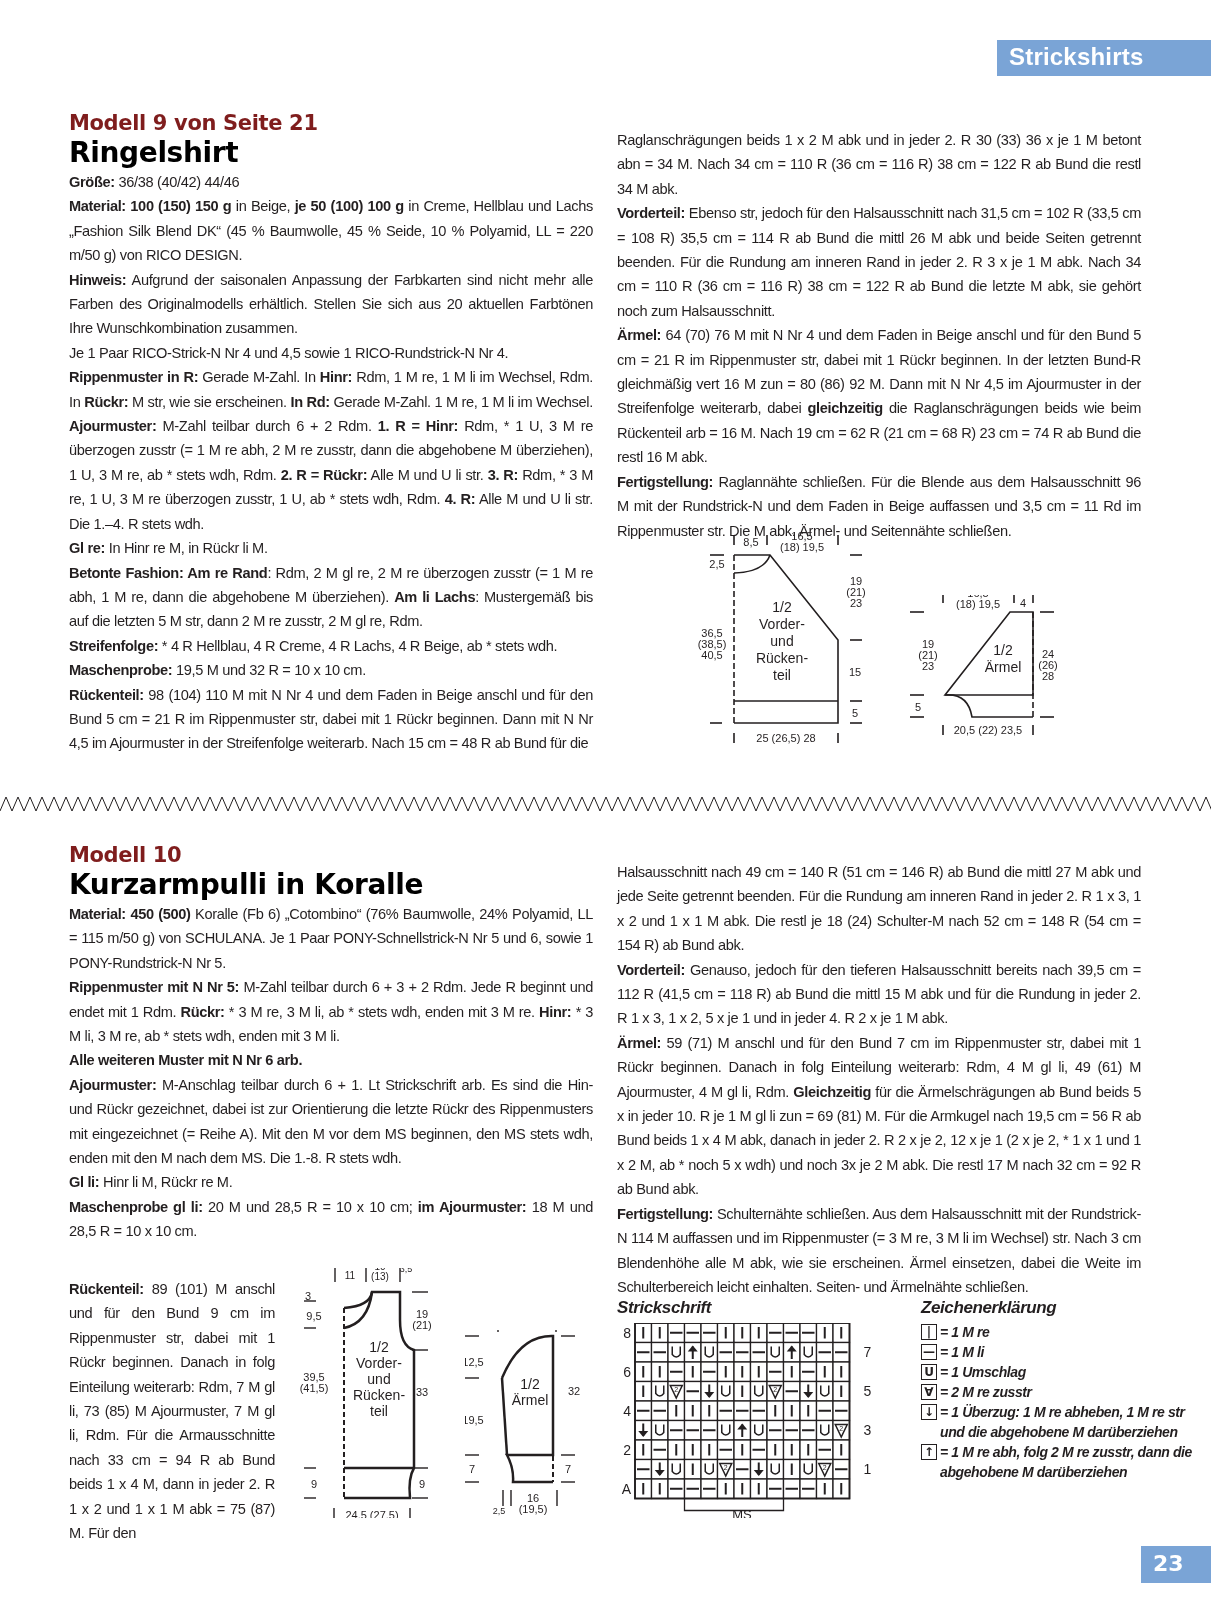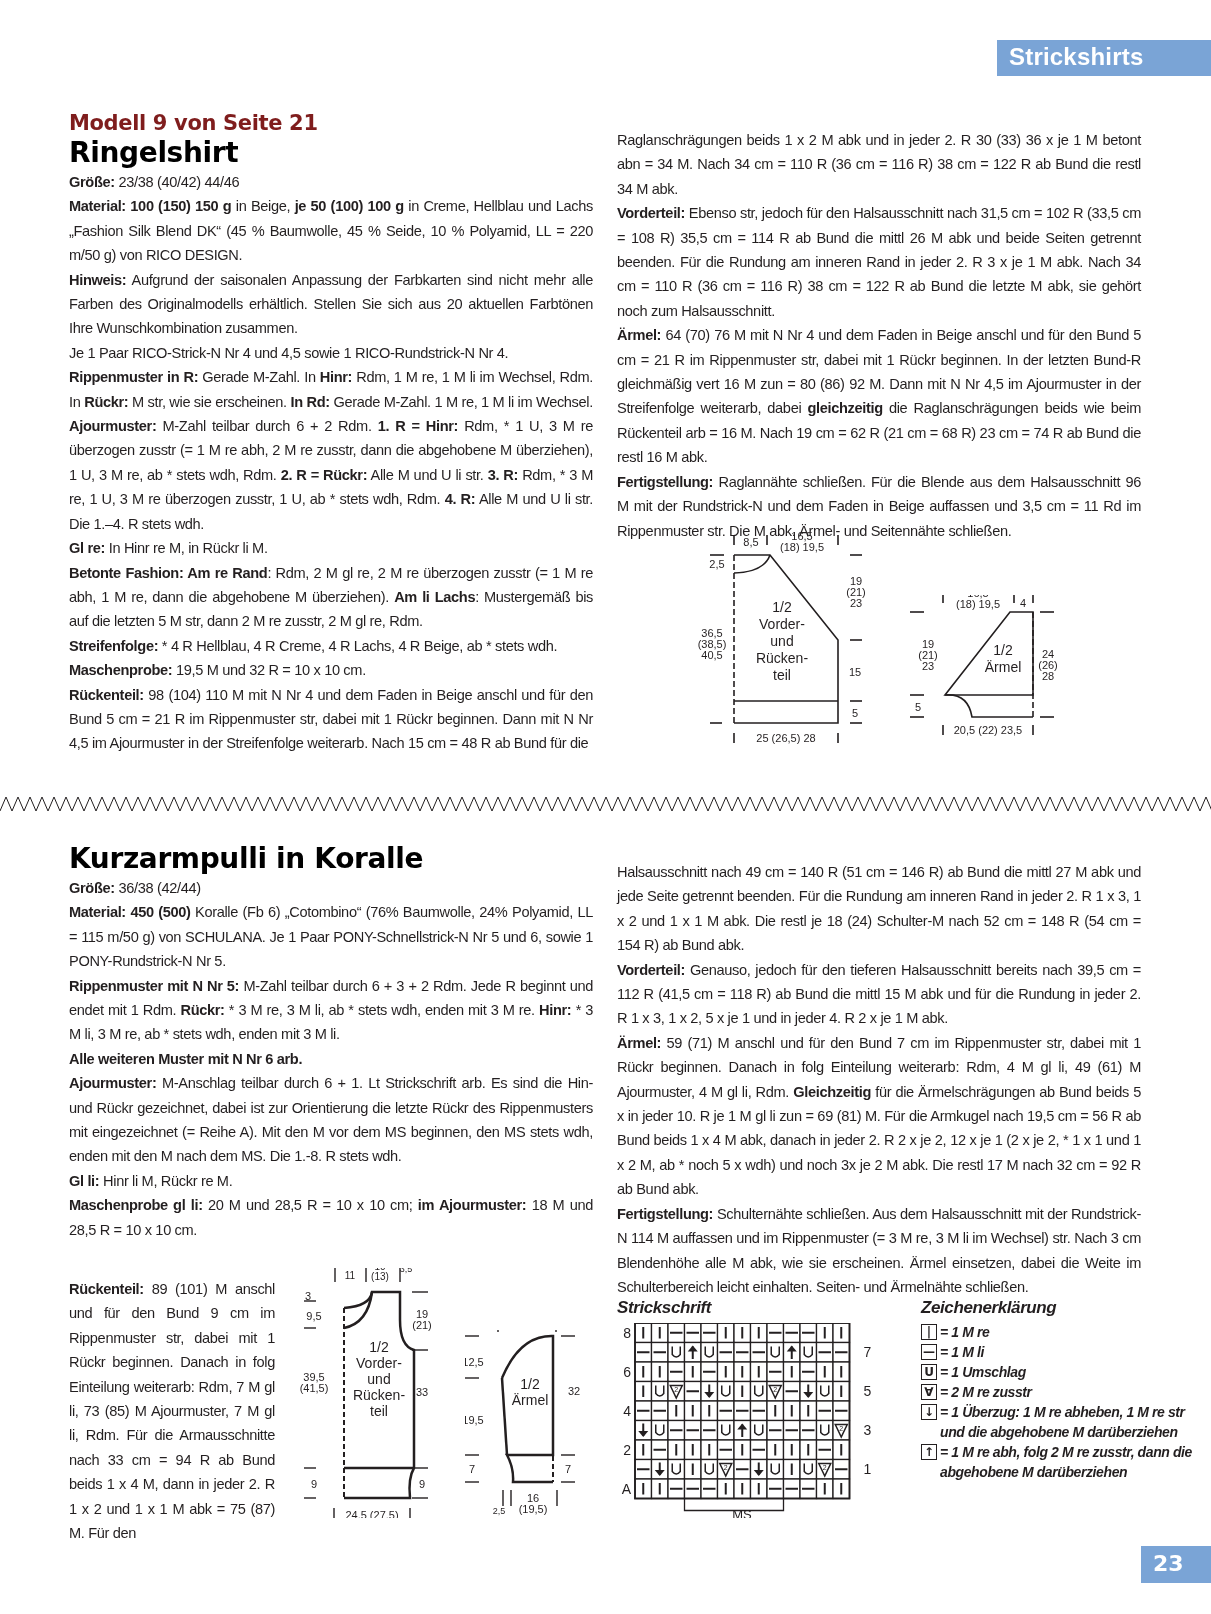--- a/index.html
+++ b/index.html
@@ -28,21 +28,21 @@
 <body>
 
 <div class="section-tab">
   <span>Strickshirts</span>
 </div>
 
 <div class="col" id="m9-left" style="left:69px; top:110px; width:524px;">
   <p class="kicker">Modell 9 von Seite 21</p>
   <p class="title">Ringelshirt</p>
   <div>
-      <p><b>Größe:</b><span> 23/38 (40/42) 44/46</span></p>
+      <p><b>Größe:</b><span> 36/38 (40/42) 44/46</span></p>
       <p><b>Material: 100 (150) 150 g</b><span> in Beige, </span><b>je 50 (100) 100 g</b><span> in Creme, Hellblau und Lachs „Fashion Silk Blend DK“ (45 % Baumwolle, 45 % Seide, 10 % Polyamid, LL = 220 m/50 g) von RICO DESIGN.</span></p>
       <p><b>Hinweis:</b><span> Aufgrund der saisonalen Anpassung der Farbkarten sind nicht mehr alle Farben des Originalmodells erhältlich. Stellen Sie sich aus 20 aktuellen Farbtönen Ihre Wunschkombination zusammen.</span></p>
       <p><span>Je 1 Paar RICO-Strick-N Nr 4 und 4,5 sowie 1 RICO-Rundstrick-N Nr 4.</span></p>
       <p><b>Rippenmuster in R:</b><span> Gerade M-Zahl. In </span><b>Hinr:</b><span> Rdm, 1 M re, 1 M li im Wechsel, Rdm. In </span><b>Rückr:</b><span> M str, wie sie erscheinen. </span><b>In Rd:</b><span> Gerade M-Zahl. 1 M re, 1 M li im Wechsel.</span></p>
       <p><b>Ajourmuster:</b><span> M-Zahl teilbar durch 6 + 2 Rdm. </span><b>1. R = Hinr:</b><span> Rdm, * 1 U, 3 M re überzogen zusstr (= 1 M re abh, 2 M re zusstr, dann die abgehobene M überziehen), 1 U, 3 M re, ab * stets wdh, Rdm. </span><b>2. R = Rückr:</b><span> Alle M und U li str. </span><b>3. R:</b><span> Rdm, * 3 M re, 1 U, 3 M re überzogen zusstr, 1 U, ab * stets wdh, Rdm. </span><b>4. R:</b><span> Alle M und U li str. Die 1.–4. R stets wdh.</span></p>
       <p><b>Gl re:</b><span> In Hinr re M, in Rückr li M.</span></p>
       <p><b>Betonte Fashion: Am re Rand</b><span>: Rdm, 2 M gl re, 2 M re überzogen zusstr (= 1 M re abh, 1 M re, dann die abgehobene M überziehen). </span><b>Am li Lachs</b><span>: Mustergemäß bis auf die letzten 5 M str, dann 2 M re zusstr, 2 M gl re, Rdm.</span></p>
       <p><b>Streifenfolge:</b><span> * 4 R Hellblau, 4 R Creme, 4 R Lachs, 4 R Beige, ab * stets wdh.</span></p>
       <p><b>Maschenprobe:</b><span> 19,5 M und 32 R = 10 x 10 cm.</span></p>
       <p><b>Rückenteil:</b><span> 98 (104) 110 M mit N Nr 4 und dem Faden in Beige anschl und für den Bund 5 cm = 21 R im Rippenmuster str, dabei mit 1 Rückr beginnen. Dann mit N Nr 4,5 im Ajourmuster in der Streifenfolge weiterarb. Nach 15 cm = 48 R ab Bund für die</span></p>
@@ -125,23 +125,23 @@
   <text x="78" y="139" font-size="11" text-anchor="middle">20,5 (22) 23,5</text>
   <text x="93" y="60" font-size="14" text-anchor="middle">1/2</text>
   <text x="93" y="77" font-size="14" text-anchor="middle">Ärmel</text>
 </svg>
 
 <svg class="zigzag" viewBox="0 0 1211 18" preserveAspectRatio="none">
   <polyline id="zig" fill="none" stroke="#231f20" stroke-width="1" points="0,16 6,2 12,16 18,2 24,16 30,2 36,16 42,2 48,16 54,2 60,16 66,2 72,16 78,2 84,16 90,2 96,16 102,2 108,16 114,2 120,16 126,2 132,16 138,2 144,16 150,2 156,16 162,2 168,16 174,2 180,16 186,2 192,16 198,2 204,16 210,2 216,16 222,2 228,16 234,2 240,16 246,2 252,16 258,2 264,16 270,2 276,16 282,2 288,16 294,2 300,16 306,2 312,16 318,2 324,16 330,2 336,16 342,2 348,16 354,2 360,16 366,2 372,16 378,2 384,16 390,2 396,16 402,2 408,16 414,2 420,16 426,2 432,16 438,2 444,16 450,2 456,16 462,2 468,16 474,2 480,16 486,2 492,16 498,2 504,16 510,2 516,16 522,2 528,16 534,2 540,16 546,2 552,16 558,2 564,16 570,2 576,16 582,2 588,16 594,2 600,16 606,2 612,16 618,2 624,16 630,2 636,16 642,2 648,16 654,2 660,16 666,2 672,16 678,2 684,16 690,2 696,16 702,2 708,16 714,2 720,16 726,2 732,16 738,2 744,16 750,2 756,16 762,2 768,16 774,2 780,16 786,2 792,16 798,2 804,16 810,2 816,16 822,2 828,16 834,2 840,16 846,2 852,16 858,2 864,16 870,2 876,16 882,2 888,16 894,2 900,16 906,2 912,16 918,2 924,16 930,2 936,16 942,2 948,16 954,2 960,16 966,2 972,16 978,2 984,16 990,2 996,16 1002,2 1008,16 1014,2 1020,16 1026,2 1032,16 1038,2 1044,16 1050,2 1056,16 1062,2 1068,16 1074,2 1080,16 1086,2 1092,16 1098,2 1104,16 1110,2 1116,16 1122,2 1128,16 1134,2 1140,16 1146,2 1152,16 1158,2 1164,16 1170,2 1176,16 1182,2 1188,16 1194,2 1200,16 1206,2 1212,16 1218,2"></polyline>
 </svg>
 
 <div class="col" style="left:69px; top:842px; width:524px;">
+  <p class="kicker">Modell 10</p>
   <p class="title">Kurzarmpulli in Koralle</p>
   <div>
-      <p><b>Größe:</b><span> 36/38 (42/44)</span></p>
       <p><b>Material: 450 (500)</b><span> Koralle (Fb 6) „Cotombino“ (76% Baumwolle, 24% Polyamid, LL = 115 m/50 g) von SCHULANA. Je 1 Paar PONY-Schnellstrick-N Nr 5 und 6, sowie 1 PONY-Rundstrick-N Nr 5.</span></p>
       <p><b>Rippenmuster mit N Nr 5:</b><span> M-Zahl teilbar durch 6 + 3 + 2 Rdm. Jede R beginnt und endet mit 1 Rdm. </span><b>Rückr:</b><span> * 3 M re, 3 M li, ab * stets wdh, enden mit 3 M re. </span><b>Hinr:</b><span> * 3 M li, 3 M re, ab * stets wdh, enden mit 3 M li.</span></p>
       <p><b>Alle weiteren Muster mit N Nr 6 arb.</b></p>
       <p><b>Ajourmuster:</b><span> M-Anschlag teilbar durch 6 + 1. Lt Strickschrift arb. Es sind die Hin- und Rückr gezeichnet, dabei ist zur Orientierung die letzte Rückr des Rippenmusters mit eingezeichnet (= Reihe A). Mit den M vor dem MS beginnen, den MS stets wdh, enden mit den M nach dem MS. Die 1.-8. R stets wdh.</span></p>
       <p><b>Gl li:</b><span> Hinr li M, Rückr re M.</span></p>
       <p><b>Maschenprobe gl li:</b><span> 20 M und 28,5 R = 10 x 10 cm; </span><b>im Ajourmuster:</b><span> 18 M und 28,5 R = 10 x 10 cm.</span></p>
     </div>
 </div>
 <div class="col" style="left:69px; top:1277px; width:206px;">
   <div>

